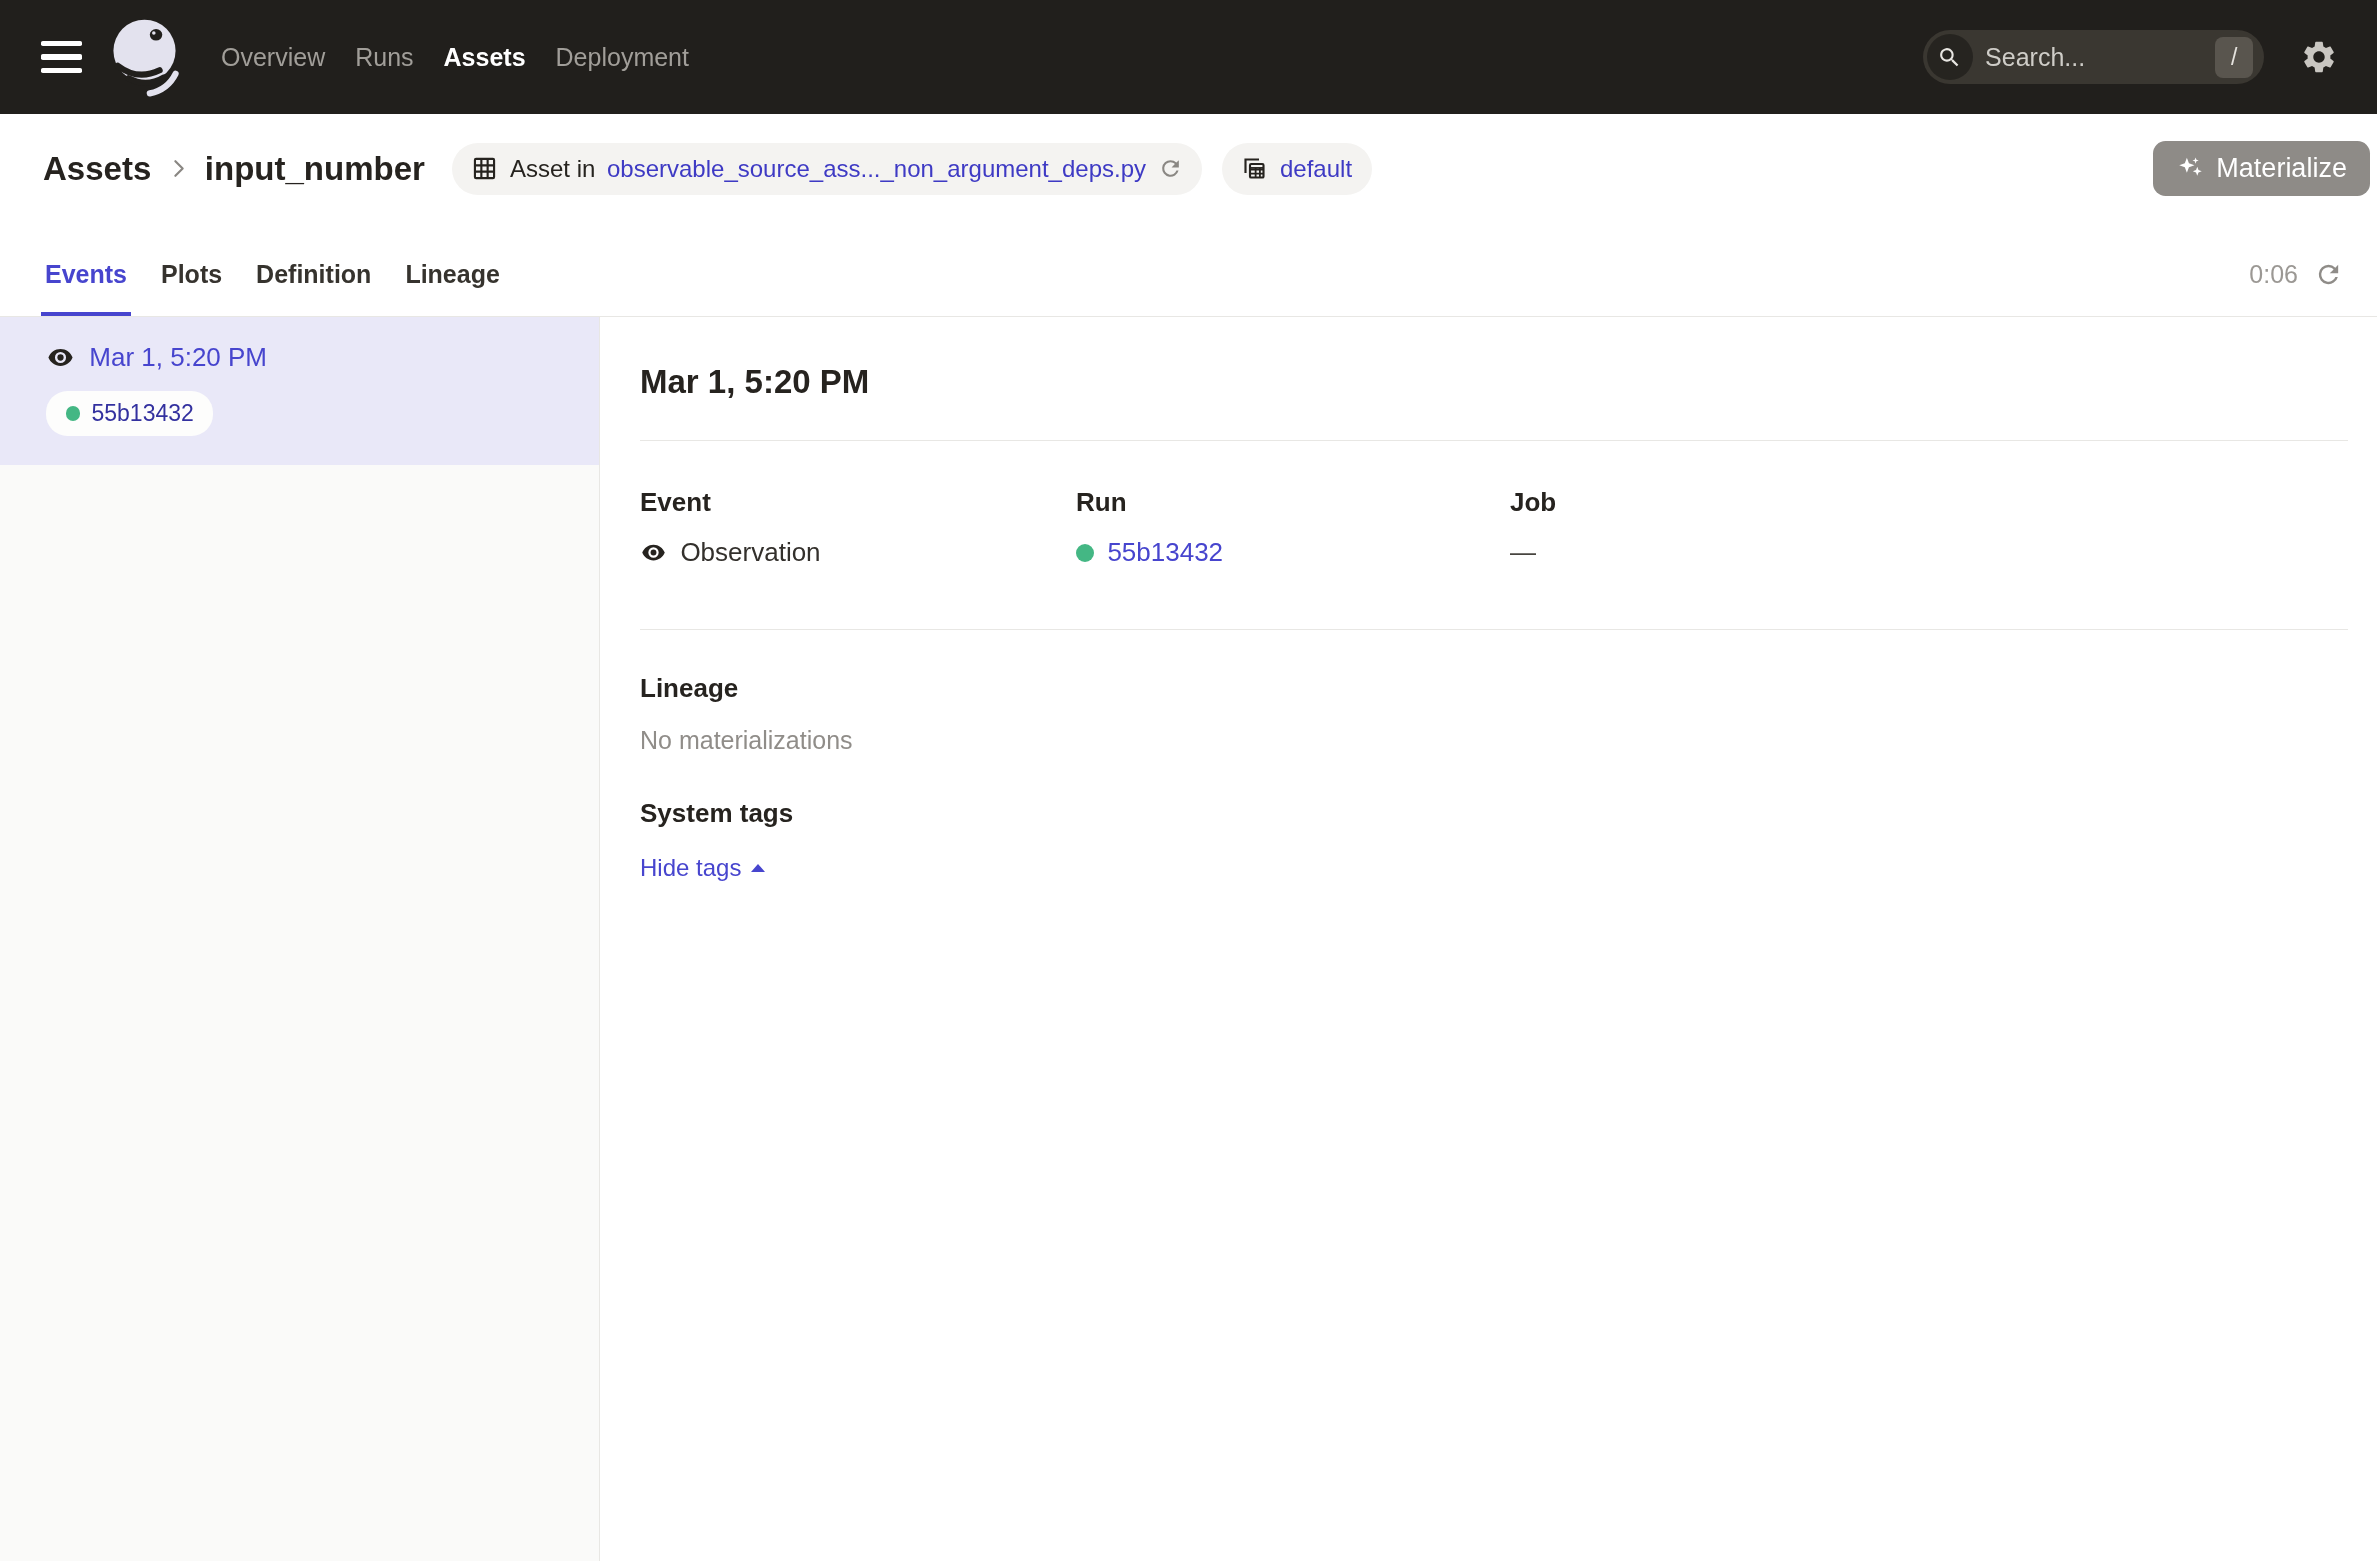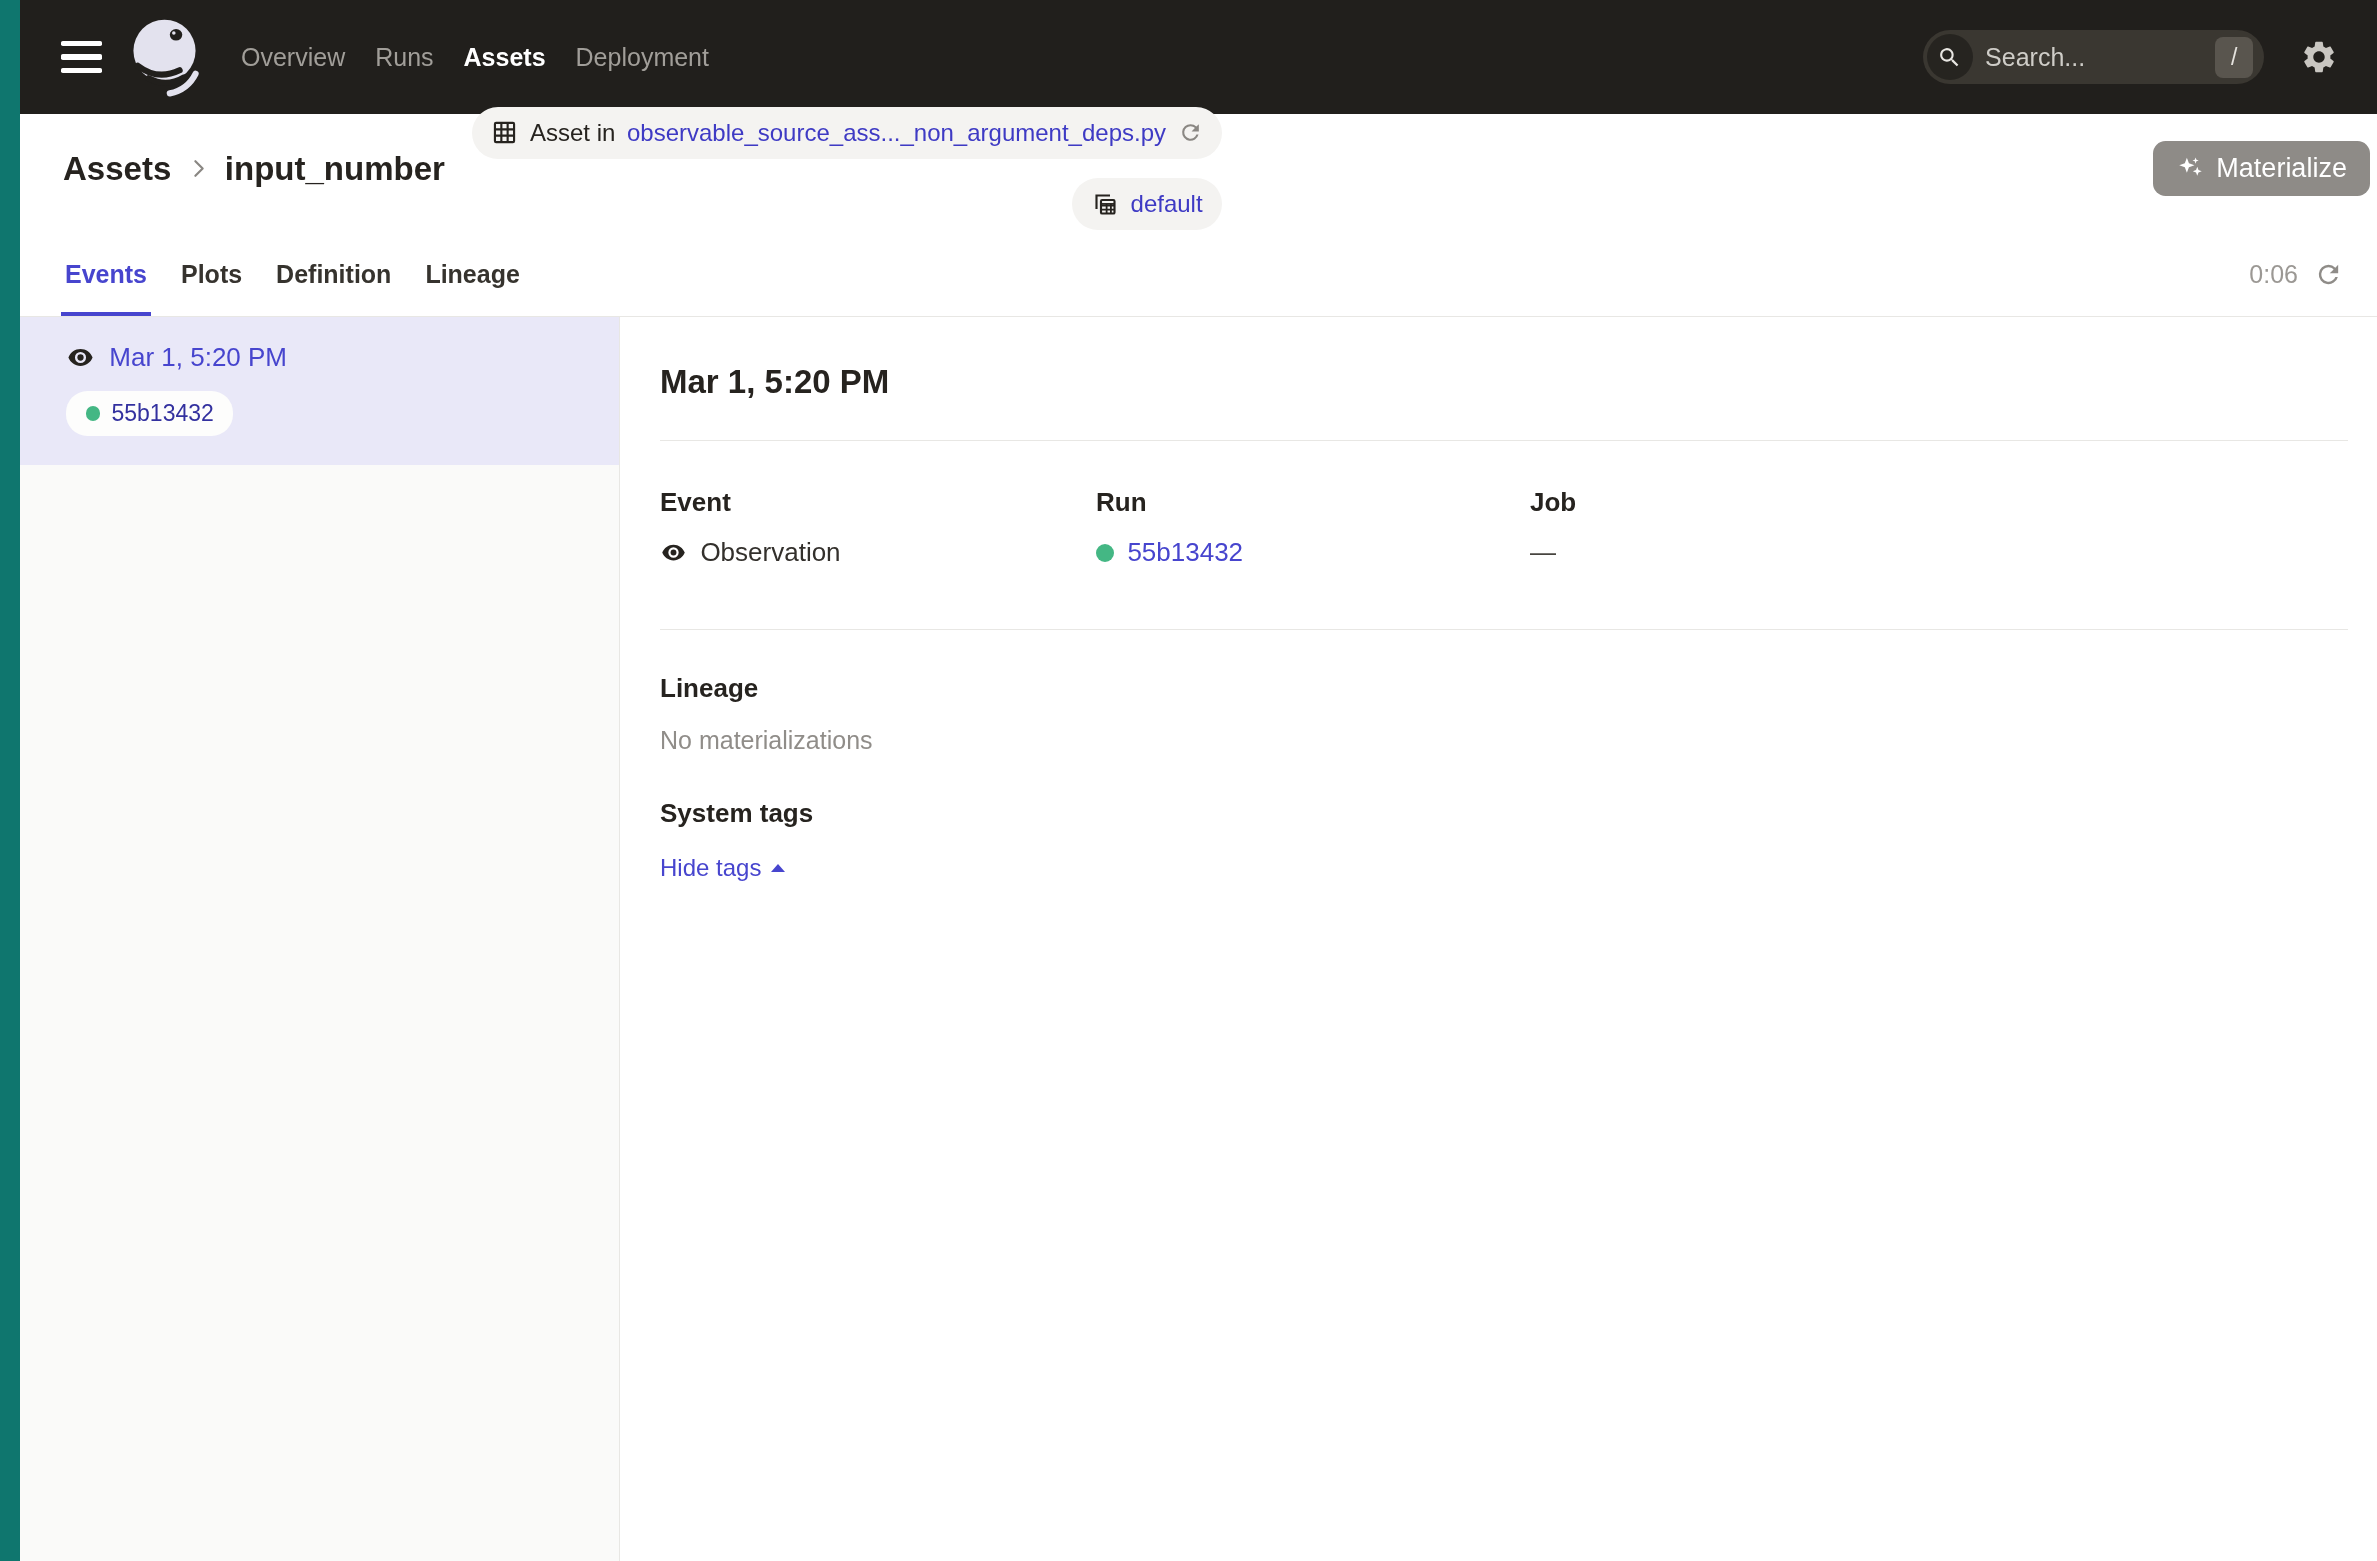--- a/index.html
+++ b/index.html
@@ -1,17 +1,17 @@
 <!DOCTYPE html>
 <html style="font-size:14.3px"><head>
 <meta charset="utf-8">
 <style>
   * { box-sizing: border-box; margin: 0; padding: 0; }
   body { margin: 0; background: #fff; font-family: "Liberation Sans", sans-serif; }
-  .page { width: 2377px; height: 1561px; background: #0f766e; overflow: hidden; position: relative; padding-left: 20px; }
+  .page { width: 2377px; height: 1561px; background: #0f766e; overflow: hidden; position: relative; }
 
   
   .topnav { height: 114px; background: #211F1C; display: flex; align-items: center; padding: 0 39px 0 41px; }
   .hamburger { width: 41px; height: 32px; display: flex; flex-direction: column; justify-content: space-between; background: none; border: none; cursor: pointer; }
   .hamburger span { display: block; height: 5.4px; background: #fff; border-radius: 1.8px; }
   .logo { width: 71px; height: 82px; margin-left: 27px; flex: 0 0 auto; }
   .navlinks { display: flex; align-items: center; gap: 30px; margin-left: 41px; }
   .navlink { font-size: 25px; color: #A19E99; font-weight: 500; text-decoration: none; cursor: pointer; }
   .navlink.active { color: #FFFFFF; font-weight: 700; }
   .nav-right { margin-left: auto; display: flex; align-items: center; gap: 36px; }
@@ -21,21 +21,21 @@
   .search input::placeholder { color: #CFCDC8; }
   .kbd { width: 38px; height: 41px; border-radius: 8px; background: #59554E; color: #E5E3DE; font-size: 23px; display: flex; align-items: center; justify-content: center; flex: 0 0 auto; }
   .gear { color: #C9C6C1; background: none; border: none; cursor: pointer; display: flex; }
 
   
   .breadcrumb-row { height: 109px; display: flex; align-items: center; padding: 0 36px 0 43px; position: relative; background: #fff; }
   .crumbs { display: flex; align-items: center; gap: 14.3px; }
   .crumb-root { font-size: 33px; color: #26231F; font-weight: 600; text-decoration: none; cursor: pointer; }
   .crumb-chev { display: flex; color: #8A8783; }
   .crumb-current { font-size: 33px; color: #26231F; font-weight: 700; }
-  .chips { display: flex; align-items: flex-end; gap: 19.6px; margin-left: 27px; flex-direction: column; }
+  .chips { display: flex; align-items: flex-end; gap: 19.6px; margin-left: 27px; }
   .chip { height: 52px; border-radius: 26px; background: #F4F3F1; display: flex; align-items: center; gap: 11.6px; padding: 0 19.6px; font-size: 24px; color: #26231F; }
   .chip-icon { display: flex; color: #26231F; flex: 0 0 auto; }
   .chip a { color: #3E3AC4; text-decoration: none; cursor: pointer; }
   .chip-refresh { display: flex; color: #8A8783; background: none; border: none; cursor: pointer; }
   .materialize { position: absolute; right: 7.1px; top: 27px; height: 55px; border-radius: 12.5px; background: #8E8B87; color: #fff; font-size: 27px; font-weight: 500; display: flex; align-items: center; gap: 11.6px; padding: 0 23px; border: none; cursor: pointer; font-family: "Liberation Sans", sans-serif; }
 
   
   .tabs-row { height: 94px; display: flex; align-items: flex-end; padding: 0 34px 0 45px; border-bottom: 0.9px solid #E8E7E4; background: #fff; }
   .tab { font-size: 25px; font-weight: 600; color: #36332E; padding-bottom: 27px; margin-right: 34px; position: relative; text-decoration: none; cursor: pointer; }
   .tab.active { color: #4745CE; }

